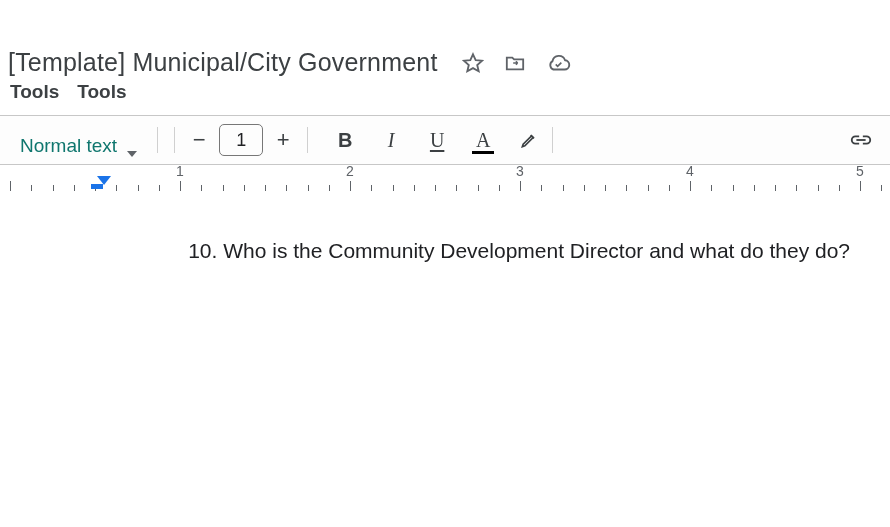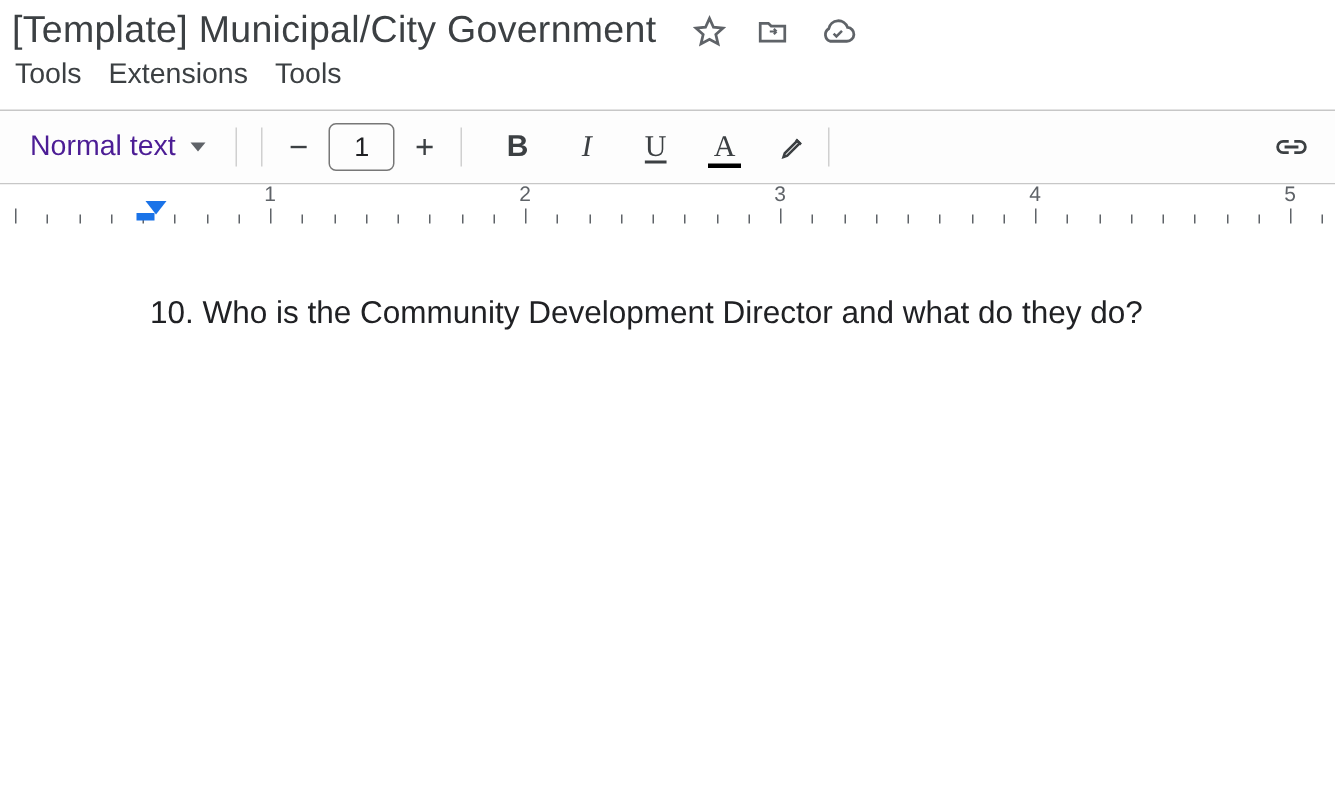--- a/index.html
+++ b/index.html
@@ -11,54 +11,56 @@
     overflow: hidden;
     color: #202124;
   }
   .header {
     padding: 6px 8px 2px 8px;
   }
   .title-row {
     display: flex;
     align-items: center;
     gap: 24px;
+    margin-top: 42px;
   }
   .doc-title {
     font-size: 25px;
     color: #3c4043;
     letter-spacing: 0.2px;
   }
   .title-icons { display: flex; align-items: center; gap: 20px; }
   .icon-btn { display: flex; align-items: center; justify-content: center; color: #5f6368; }
   .menu-row {
     display: flex;
     gap: 18px;
     padding: 4px 2px 10px 2px;
+    font-weight: bold;
   }
   .menu-item {
     font-size: 19px;
     color: #3c4043;
     cursor: pointer;
   }
   .toolbar {
     border-top: 1px solid #c7c7c7;
     border-bottom: 1px solid #c7c7c7;
     background: #fdfdfd;
     display: flex;
     align-items: center;
     height: 50px;
     padding: 0 10px;
     gap: 4px;
   }
   .style-dd, .font-dd {
     display: flex;
-    align-items: center;
+    align-items: flex-end;
     gap: 10px;
     font-size: 19px;
-    color: #4c1d95;
+    color: #0f766e;
     padding: 0 10px;
     height: 34px;
     cursor: pointer;
   }
   .vsep { width: 1px; height: 26px; background: #d0d0d0; margin: 0 6px; }
   .caret-down {
     width: 0; height: 0;
     border-left: 5px solid transparent;
     border-right: 5px solid transparent;
     border-top: 6px solid #5f6368;
@@ -142,21 +144,21 @@
     margin-top: -1px;
   }
 
   
   .doc-area {
     padding: 40px 40px 0 100px;
     font-size: 21px;
     color: #202124;
     line-height: 1.5;
   }
-  .q-line { margin-bottom: 74px; }
+  .q-line { margin-bottom: 74px; text-align: right; }
   .answer-line {
     margin-left: 48px;
     margin-bottom: 120px;
     font-size: 20px;
   }
 </style>
 </head>
 <body>
 
 <div class="header">
@@ -177,21 +179,20 @@
       <span class="icon-btn">
         <svg width="26" height="20" viewBox="0 0 28 20" fill="none" stroke="#5f6368" stroke-width="2">
             <path d="M8 17h12a5 5 0 0 0 .5-9.98A7 7 0 0 0 7 8a5 5 0 0 0 1 9z"></path>
             <path d="M10.5 11.5l2 2 4-4" stroke-width="1.8"></path>
           </svg>
       </span>
     </div>
   </div>
   <div class="menu-row">
     <span class="menu-item">Tools</span>
-    <span class="menu-item">Extensions</span>
     <span class="menu-item">Tools</span>
   </div>
 </div>
 
 <div class="toolbar">
   <div class="style-dd">
     <span>Normal text</span>
     <span class="caret-down"></span>
   </div>
   <div class="vsep"></div>

